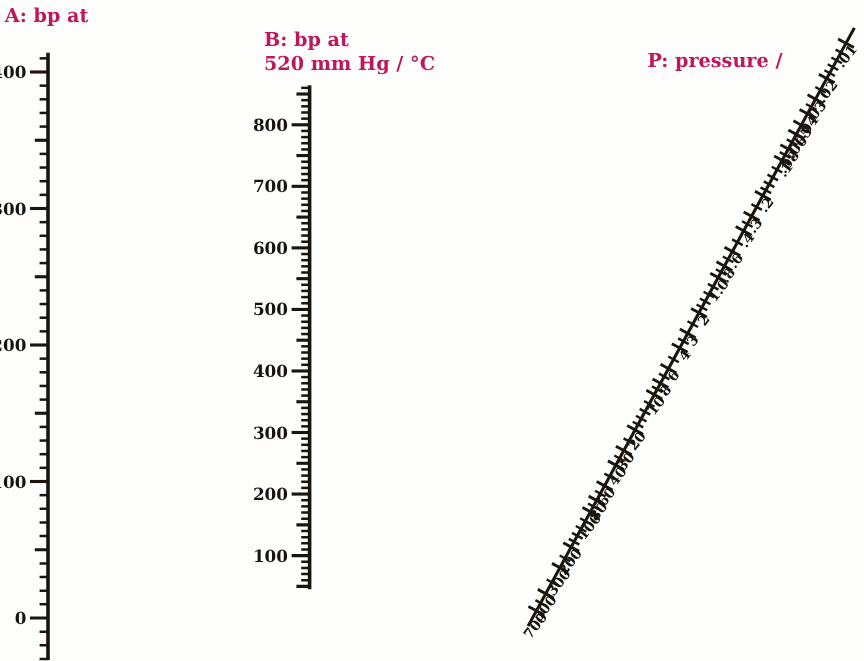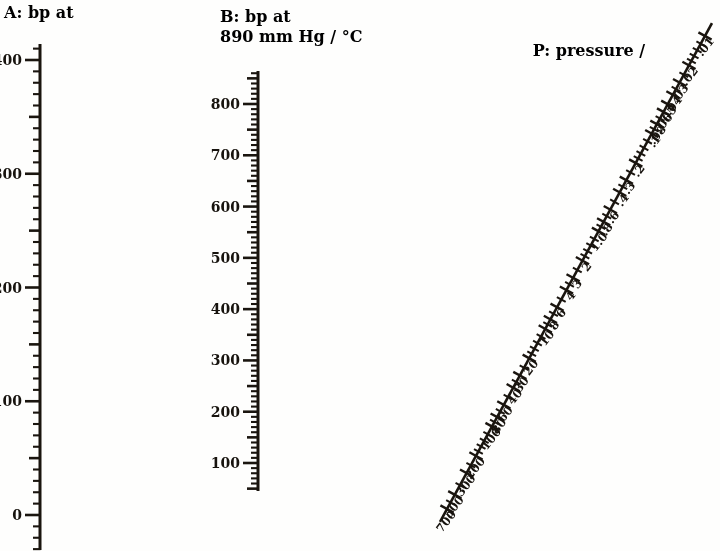--- a/index.html
+++ b/index.html
@@ -1,21 +1,21 @@
 <!DOCTYPE html>
 <html><head>
 <meta charset="utf-8">
 <style>
   html,body{margin:0;padding:0;background:#ffffff;}
   #stage{position:relative;width:720px;height:551px;background:#fefefd;overflow:hidden;
          font-family:"DejaVu Serif",serif;}
   #nomo{position:absolute;left:0;top:0;}
-  .hdr{position:absolute;font:700 16px "DejaVu Serif",serif;color:#000000;line-height:1.22;}
+  .hdr{position:absolute;font:700 16px "DejaVu Serif",serif;color:#be185d;line-height:1.22;}
   .hdr div{white-space:nowrap;}
-  .hdr-center{text-align:center;}
+  .hdr-center{text-align:right;}
   .num{font:700 14px "DejaVu Serif",serif;fill:#17130e;}
   .pnum{font:700 11.5px "DejaVu Serif",serif;fill:#17130e;}
 </style>
 </head>
 <body>
 
 <div id="stage">
 
   <svg id="nomo" width="720" height="551" viewBox="0 0 720 551">
       <g>
@@ -268,22 +268,22 @@
         <text x="476.25150342714215" y="478.3438445414991" text-anchor="end" class="pnum" transform="rotate(-52 476.25150342714215 478.3438445414991)">300</text>
         <text x="464.43812484773747" y="500.0017052704076" text-anchor="end" class="pnum" transform="rotate(-52 464.43812484773747 500.0017052704076)">500</text>
         <text x="456.6568513020582" y="514.2673734374863" text-anchor="end" class="pnum" transform="rotate(-52 456.6568513020582 514.2673734374863)">700</text>
       </g>
     </svg>
 
   <div class="hdr" style="left:4px;top:3px;">
     <div>A: bp at</div>
   </div>
 
-  <div class="hdr" style="left:220px;top:7px;">
+  <div class="hdr" style="left:220px;top:23px;">
     <div>B: bp at</div>
-    <div>890 mm Hg / °C</div>
+    <div>520 mm Hg / °C</div>
   </div>
 
   <div class="hdr hdr-center" style="left:526px;top:41px;width:126px;">
     <div>P: pressure /</div>
   </div>
 
 </div>
 
 </body></html>

